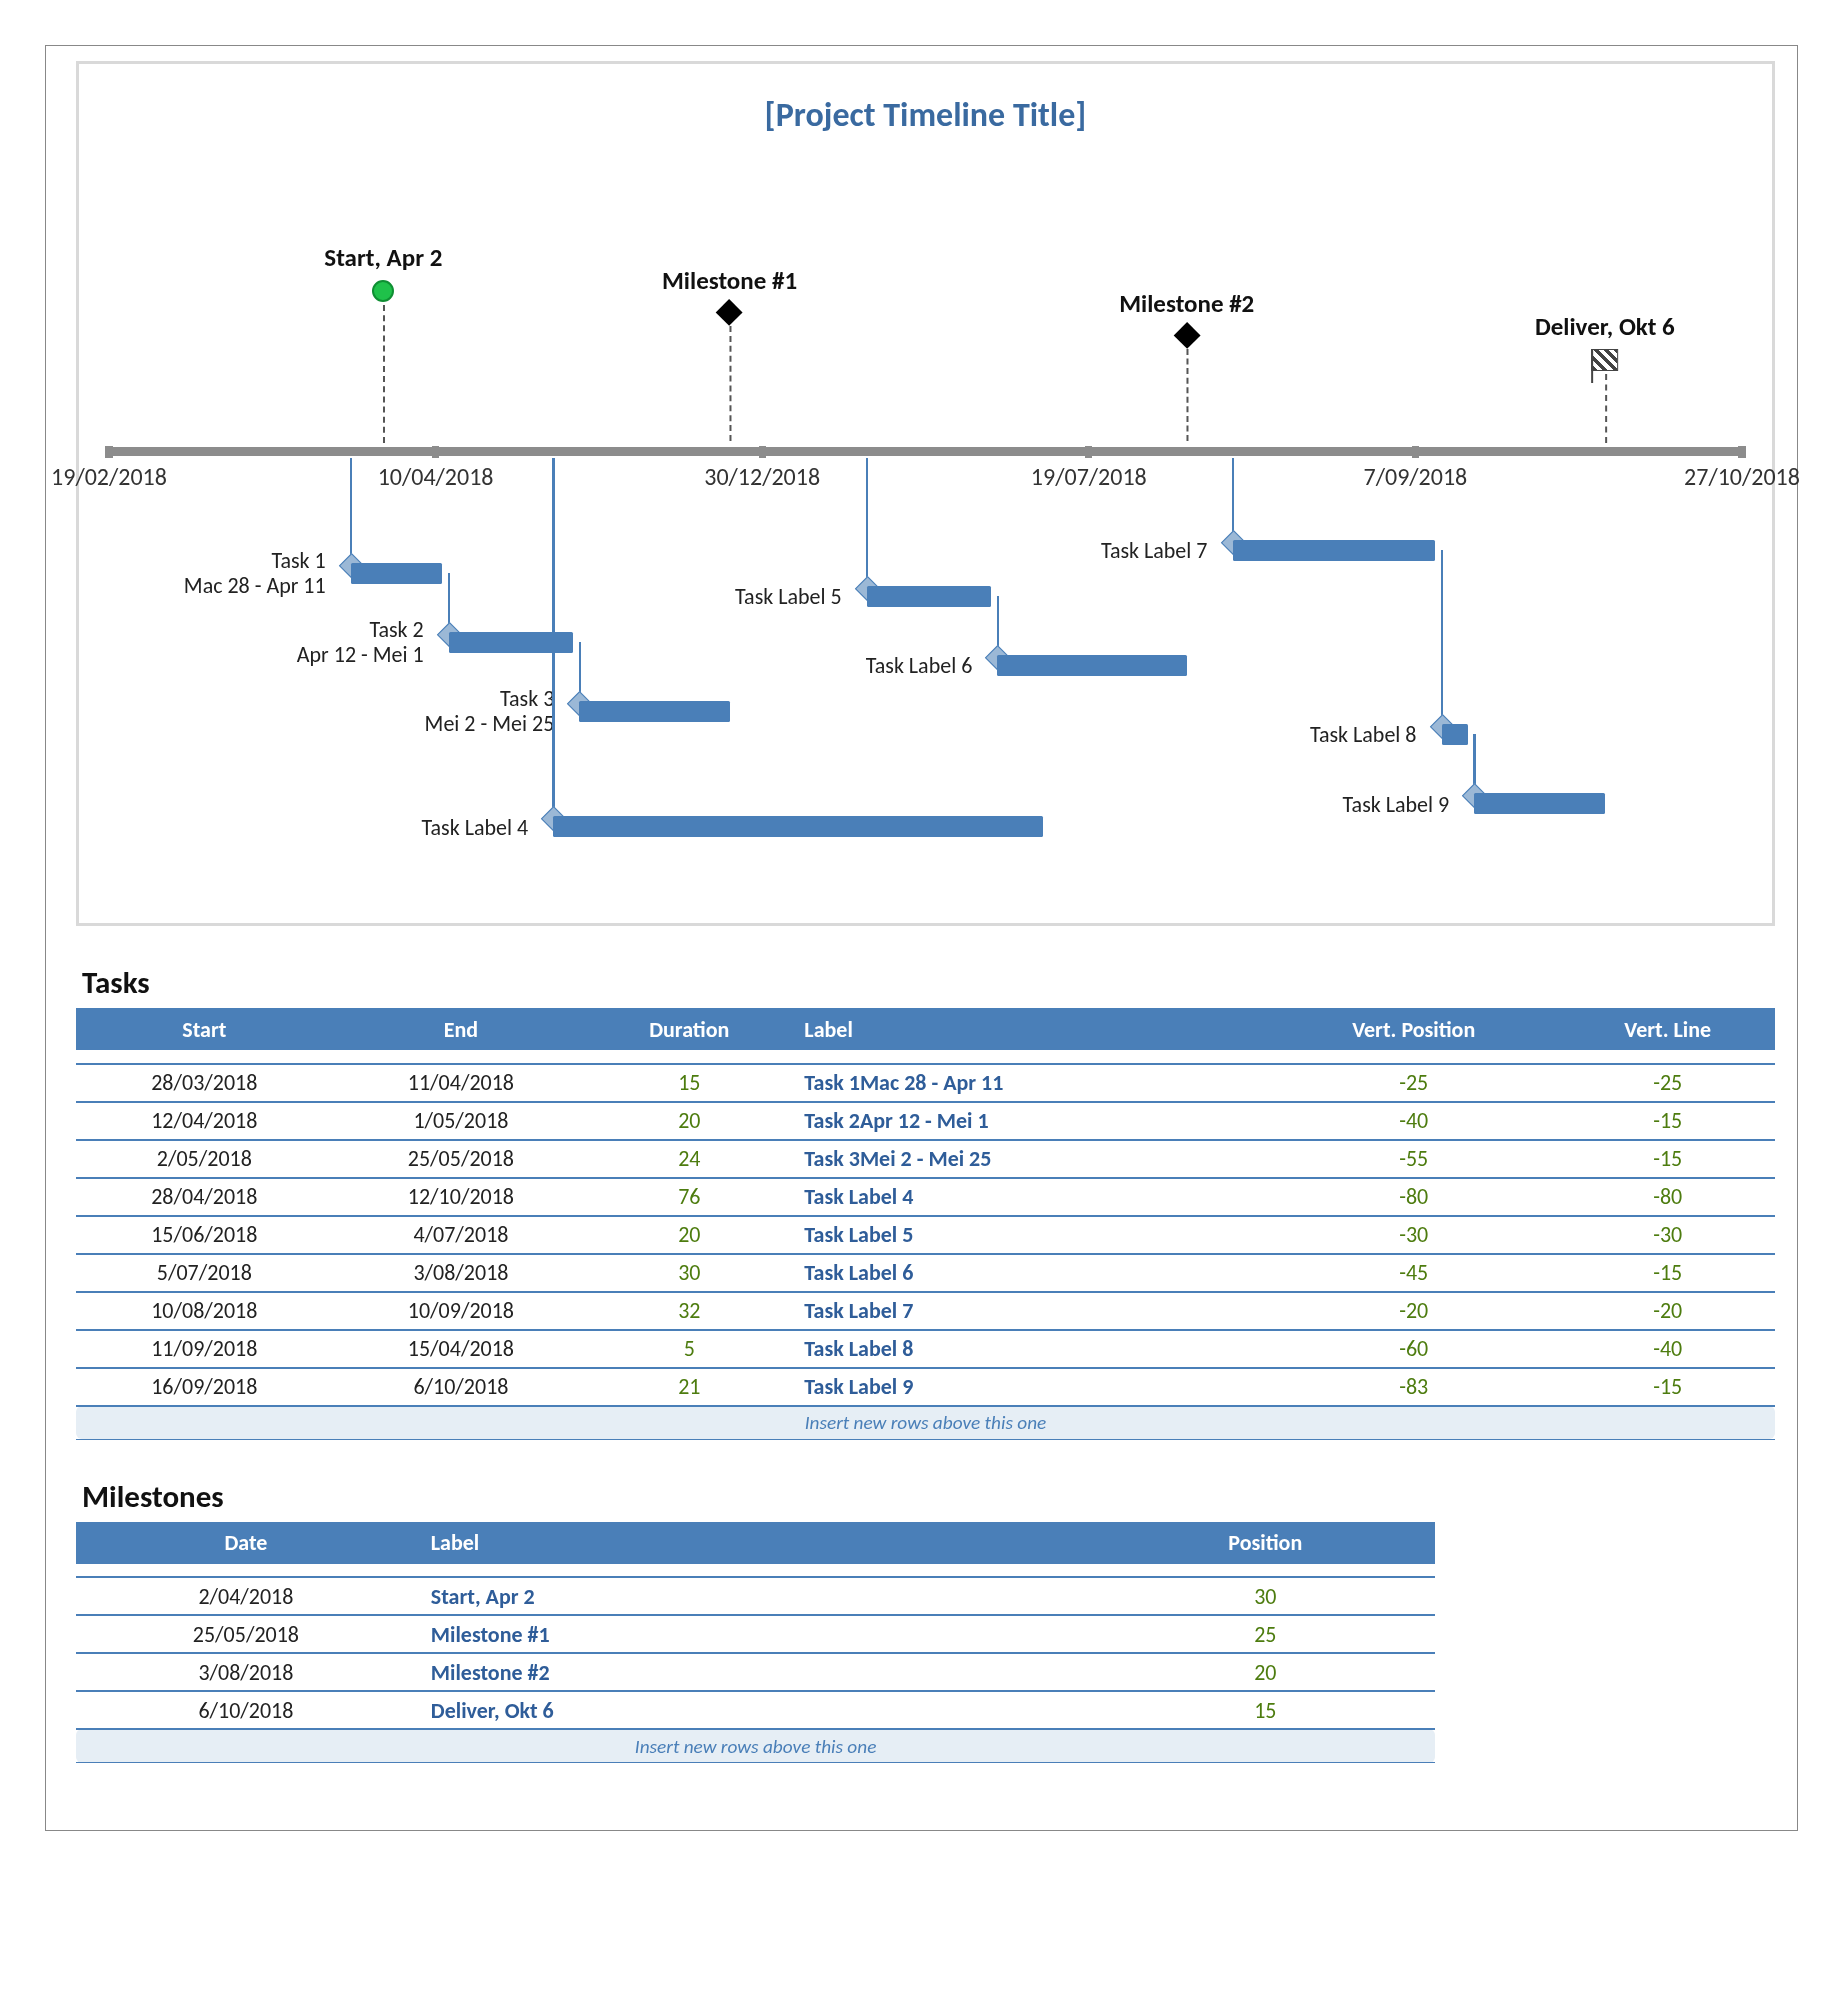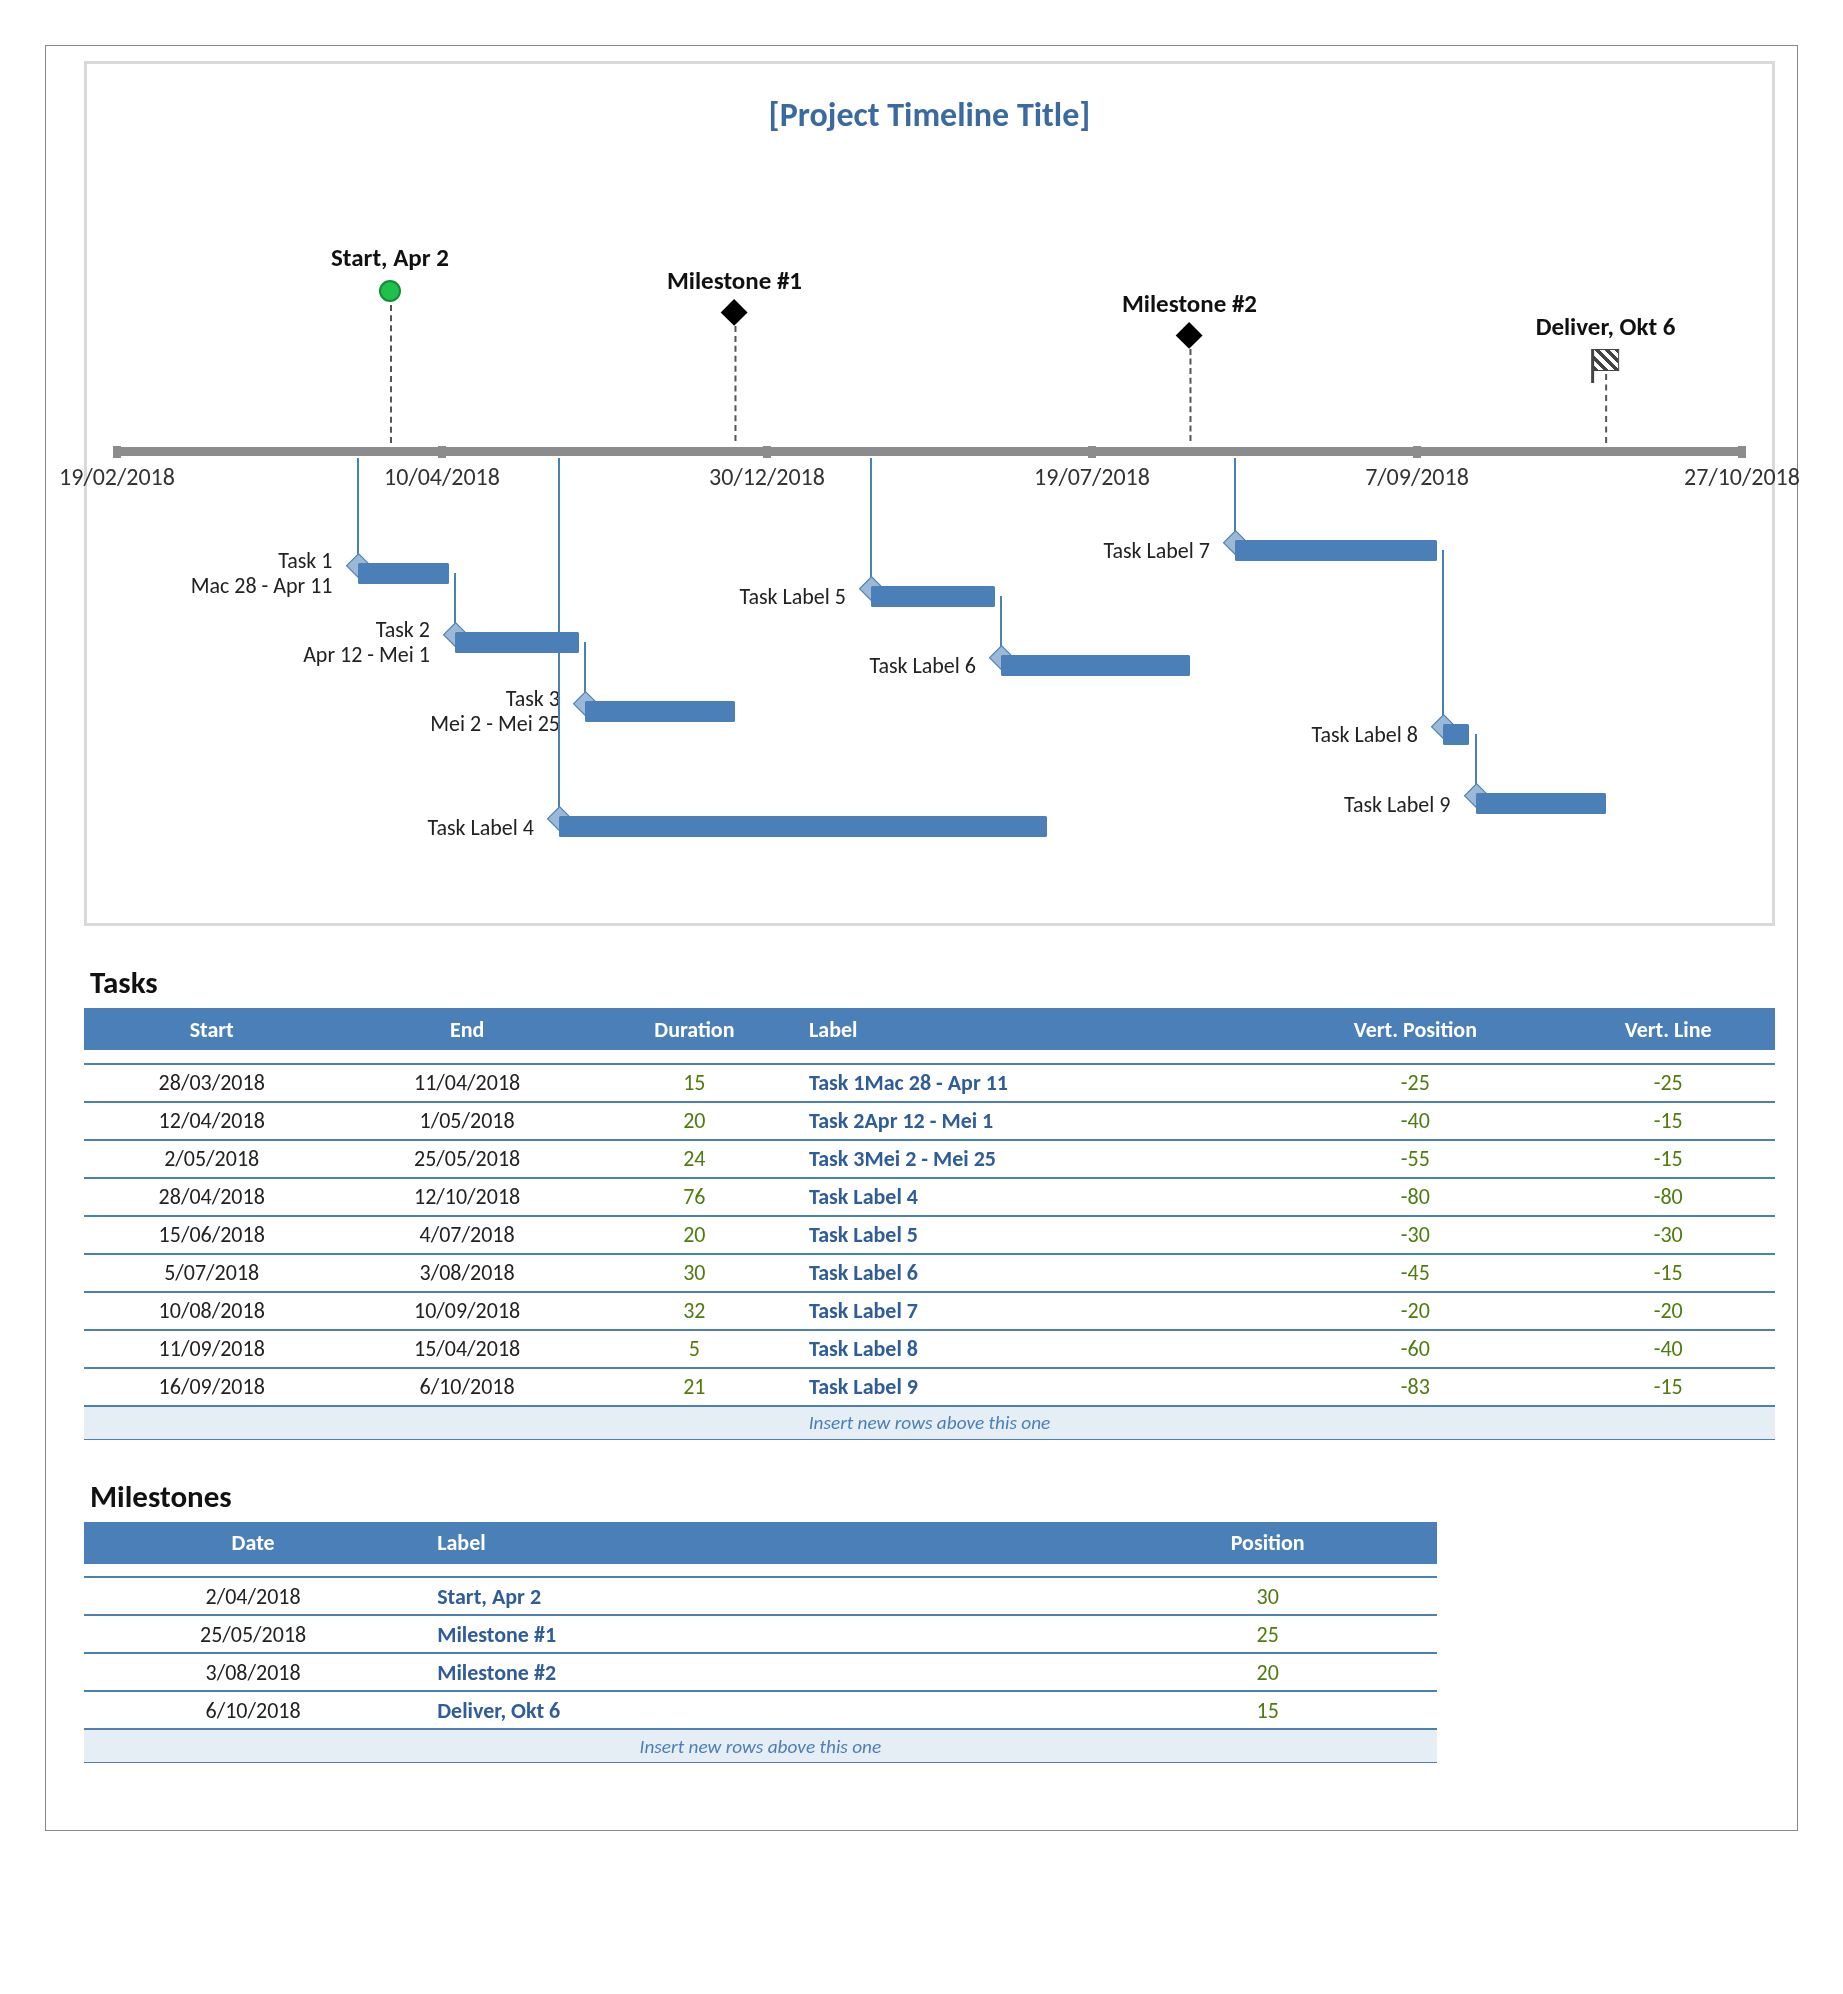--- a/index.html
+++ b/index.html
@@ -4,21 +4,21 @@
 <style>
   * { box-sizing: border-box; margin: 0; padding: 0; }
   body {
     font-family: "Segoe UI", Calibri, Arial, sans-serif;
     background: #fff;
     padding: 45px;
     width: 1843px;
   }
   .page {
     border: 1.5px solid #888;
-    padding: 15px 22px 30px 38px;
+    padding: 15px 22px 30px 30px;
     background: #fff;
   }
   .chart-frame {
     border: 3px solid #d9d9d9;
     padding: 15px 30px 30px 30px;
     position: relative;
     margin-bottom: 37px;
   }
   .chart-title {
     text-align: center;
@@ -137,20 +137,21 @@
   }
   tbody tr.footer-row td {
     background: #e6eef5;
     color: #4a7fb8;
     font-style: italic;
     text-align: center;
     font-size: 19.3px;
     border-top: 1.5px solid #4a7fb8;
     border-bottom: 1.5px solid #4a7fb8;
     padding: 4.5px;
+    border-radius: 6px;
   }
   .col-date { text-align: center; color: #222; }
   .col-num  { text-align: center; color: #4d7c0f; }
   .col-lbl  { text-align: left; color: #2f5d99; font-weight: bold; padding-left: 15px; }
   .milestones-table { width: 80%; }
   .flag-icon {
     width: 27px; height: 22px;
     background-image:
       repeating-linear-gradient(45deg, #444 0 3.7px, #fff 3.7px 7.4px);
     border: 1.5px solid #444;

